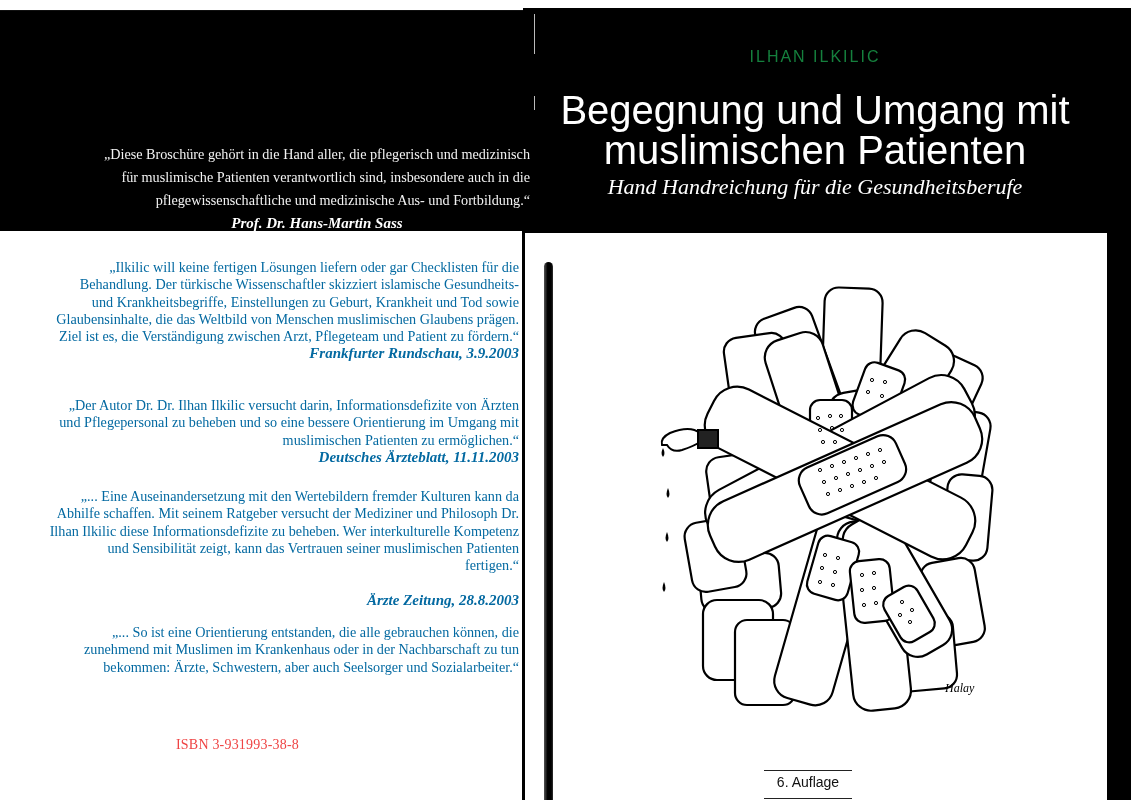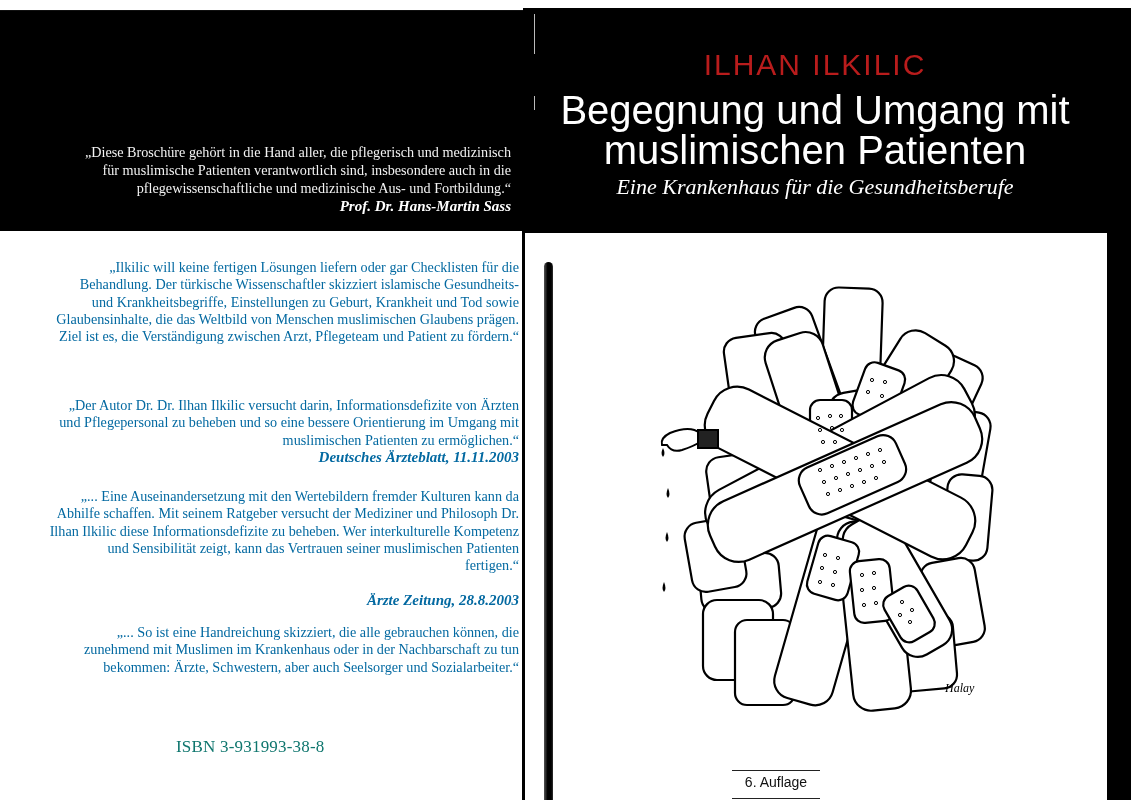--- a/index.html
+++ b/index.html
@@ -40,47 +40,47 @@
     
     .back-quote {
       position: absolute; right: 612px; text-align: right;
       font-size: 14.2px; line-height: 17.3px; color: #0369a1;
       white-space: pre;
     }
     .back-quote .src {
       font-weight: bold; font-style: italic; font-size: 15px; display: block;
     }
     .blurb {
-      position: absolute; right: 620px; top: 143px; text-align: right;
-      color: #f3f3f3; font-size: 14.2px; line-height: 18px; white-space: pre;
-    }
-    .blurb .src { font-weight: bold; font-style: italic; font-size: 15px; display:block; color:#fff; }
+      position: absolute; right: 601px; top: 143px; text-align: right;
+      color: #f3f3f3; font-size: 14.2px; line-height: 23px; white-space: pre;
+    }
+    .blurb .src { font-weight: bold; font-style: italic; font-size: 15px; display:block; color:#fff;text-align:center; }
     .isbn {
-      position: absolute; left: 176px; top: 737px; font-size: 17px; color: #0f766e;
+      position: absolute; left: 176px; top: 737px; font-size: 14px; color: #ef4444;
       letter-spacing: 0.2px;
     }
 
     
     .author {
       position: absolute; left: 523px; width: 584px; top: 48px; text-align: center;
-      color: #b91c1c; font-family: "Liberation Sans", sans-serif;
-      font-size: 30px; letter-spacing: 2px;
+      color: #15803d; font-family: "Liberation Sans", sans-serif;
+      font-size: 16px; letter-spacing: 2px;
     }
     .title {
       position: absolute; left: 523px; width: 584px; top: 90px; text-align: center;
       color: #fff; font-family: "Liberation Sans", sans-serif;
       font-size: 40px; line-height: 40px;
     }
     .subtitle {
       position: absolute; left: 523px; width: 584px; top: 174px; text-align: center;
       color: #fff; font-family: "Liberation Serif", serif; font-style: italic;
       font-size: 22px;
     }
     .edition {
-      position: absolute; left: 732px; top: 770px; width: 88px; text-align: center;
+      position: absolute; left: 764px; top: 770px; width: 88px; text-align: center;
       font-family: "Liberation Sans", sans-serif; font-size: 14px; color: #111;
       border-top: 1px solid #222; border-bottom: 1px solid #222;
       padding: 3px 0 8px 0;
     }
     .illustration { position: absolute; left: 640px; top: 270px; width: 380px; height: 460px; }
   </style>
 </head>
 <body>
 
 <div class="top-strip"></div>
@@ -93,44 +93,44 @@
 <div class="spine-tick" style="top:96px;height:14px"></div>
 
 <div class="blurb"><span>„Diese Broschüre gehört in die Hand aller, die pflegerisch und medizinisch</span>
 <span>für muslimische Patienten verantwortlich sind, insbesondere auch in die</span>
 <span>pflegewissenschaftliche und medizinische Aus- und Fortbildung.“</span><span class="src">Prof. Dr. Hans-Martin Sass</span></div>
 
 <div class="back-quote" style="top:259px"><span>„Ilkilic will keine fertigen Lösungen liefern oder gar Checklisten für die</span>
 <span>Behandlung. Der türkische Wissenschaftler skizziert islamische Gesundheits-</span>
 <span>und Krankheitsbegriffe, Einstellungen zu Geburt, Krankheit und Tod sowie</span>
 <span>Glaubensinhalte, die das Weltbild von Menschen muslimischen Glaubens prägen.</span>
-<span>Ziel ist es, die Verständigung zwischen Arzt, Pflegeteam und Patient zu fördern.“</span></div>
+<span>Ziel ist es, die Verständigung zwischen Arzt, Pflegeteam und Patient zu fördern.“</span><span class="src">Frankfurter Rundschau, 3.9.2003</span></div>
 
 <div class="back-quote" style="top:397px"><span>„Der Autor Dr. Dr. Ilhan Ilkilic versucht darin, Informationsdefizite von Ärzten</span>
 <span>und Pflegepersonal zu beheben und so eine bessere Orientierung im Umgang mit</span>
 <span>muslimischen Patienten zu ermöglichen.“</span><span class="src">Deutsches Ärzteblatt, 11.11.2003</span></div>
 
 <div class="back-quote" style="top:488px"><span>„... Eine Auseinandersetzung mit den Wertebildern fremder Kulturen kann da</span>
 <span>Abhilfe schaffen. Mit seinem Ratgeber versucht der Mediziner und Philosoph Dr.</span>
 <span>Ilhan Ilkilic diese Informationsdefizite zu beheben. Wer interkulturelle Kompetenz</span>
 <span>und Sensibilität zeigt, kann das Vertrauen seiner muslimischen Patienten</span>
 <span>fertigen.“</span><span class="src" style="margin-top:18px">Ärzte Zeitung, 28.8.2003</span></div>
 
-<div class="back-quote" style="top:624px"><span>„... So ist eine Handreichung skizziert, die alle gebrauchen können, die</span>
+<div class="back-quote" style="top:624px"><span>„... So ist eine Orientierung entstanden, die alle gebrauchen können, die</span>
 <span>zunehmend mit Muslimen im Krankenhaus oder in der Nachbarschaft zu tun</span>
 <span>bekommen: Ärzte, Schwestern, aber auch Seelsorger und Sozialarbeiter.“</span></div>
 
 <div class="isbn">ISBN 3-931993-38-8</div>
 
 <div class="author">ILHAN ILKILIC</div>
 <div class="title">
   <div>Begegnung und Umgang mit</div>
   <div>muslimischen Patienten</div>
 </div>
-<div class="subtitle">Eine Krankenhaus für die Gesundheitsberufe</div>
+<div class="subtitle">Hand Handreichung für die Gesundheitsberufe</div>
 
 <svg class="illustration" viewBox="0 0 380 460" xmlns="http://www.w3.org/2000/svg">
   <g fill="#fff" stroke="#000" stroke-width="2.2" stroke-linejoin="round">
 
     <rect x="183" y="18" width="58" height="120" rx="14" transform="rotate(2 212 78)"></rect>
     <rect x="128" y="40" width="60" height="110" rx="14" transform="rotate(-20 158 95)"></rect>
     <rect x="88" y="65" width="62" height="90" rx="14" transform="rotate(-8 119 110)"></rect>
     <rect x="275" y="85" width="55" height="95" rx="14" transform="rotate(25 302 132)"></rect>
     <rect x="295" y="140" width="50" height="95" rx="14" transform="rotate(10 320 187)"></rect>
     <rect x="305" y="205" width="45" height="85" rx="14" transform="rotate(5 327 247)"></rect>

